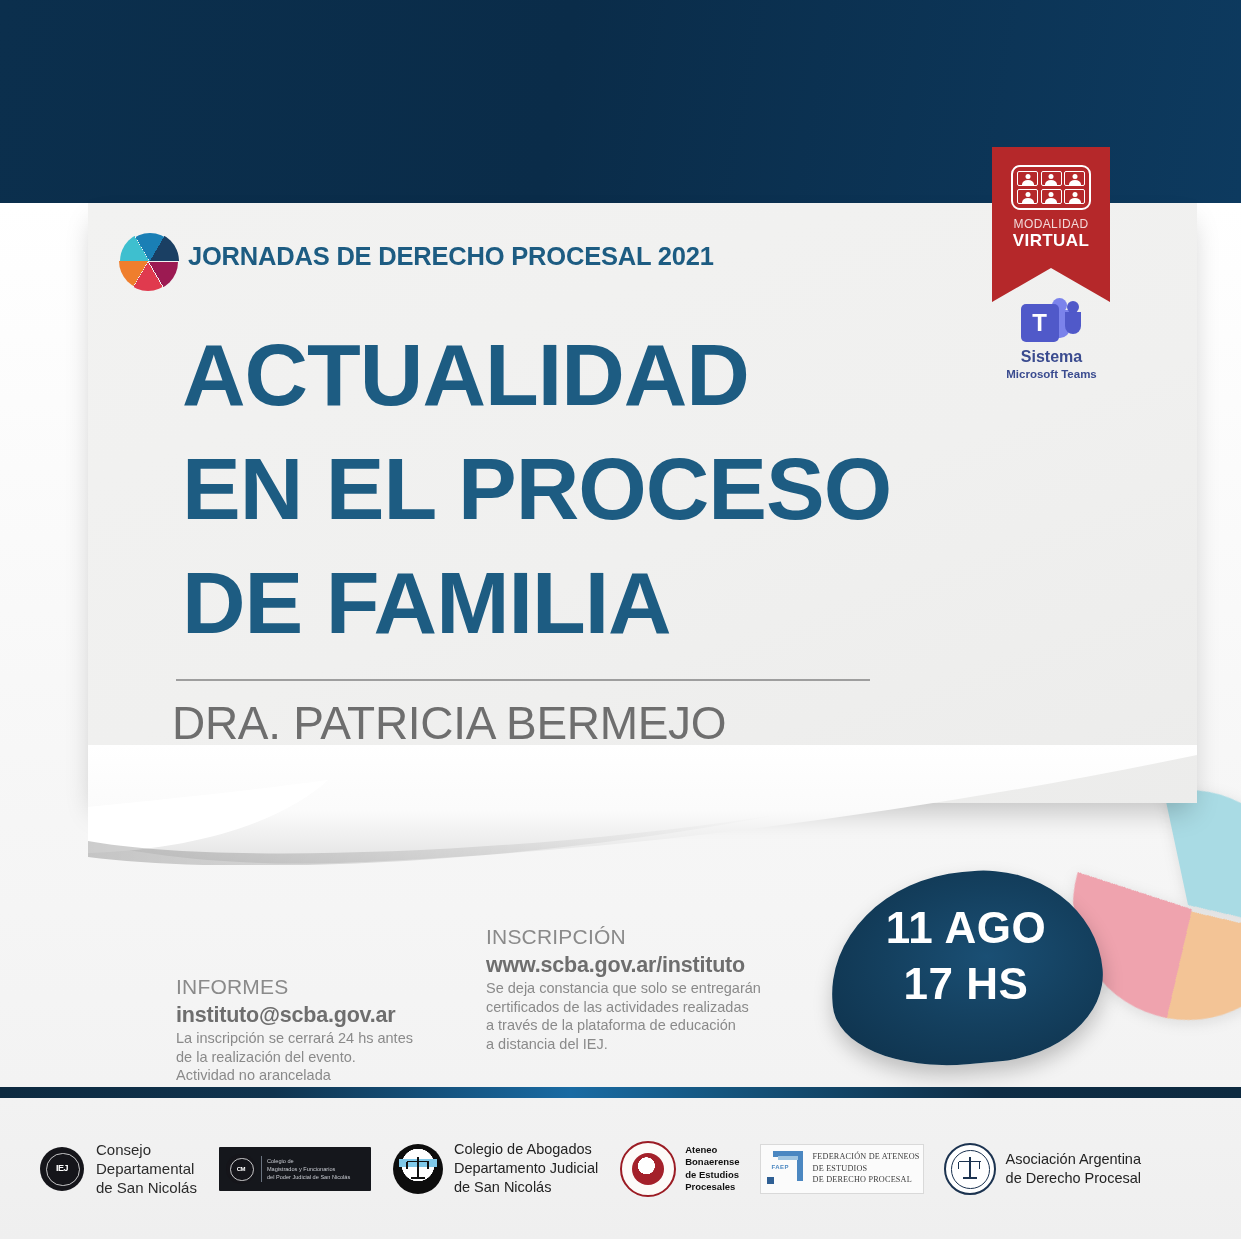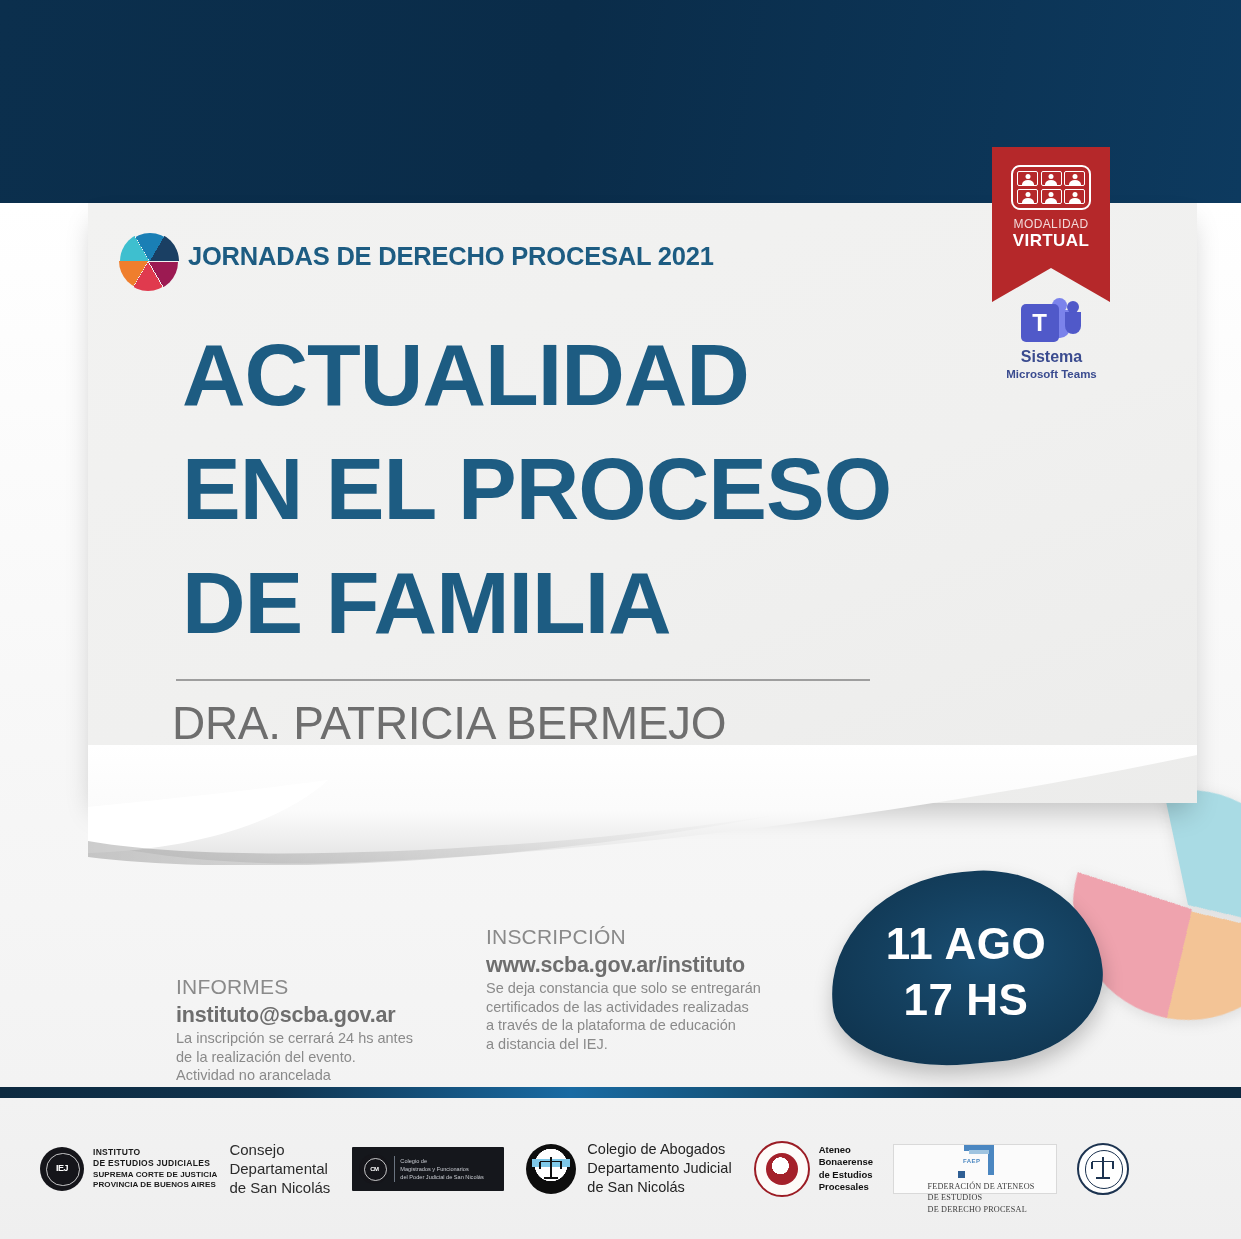--- a/index.html
+++ b/index.html
@@ -160,21 +160,21 @@
     position:absolute;left:830px;top:872px;width:272px;height:192px;z-index:12;
   }
   .date-shape{
     position:absolute;left:0;top:0;width:100%;height:100%;
     background:radial-gradient(ellipse at 58% 45%,#1a4f74 0%,#14405f 45%,#0d2f48 100%);
     border-radius:60% 52% 48% 55% / 72% 66% 50% 42%;
     transform:rotate(-5deg);
     box-shadow:0 10px 20px rgba(0,0,0,.22);
   }
   .date-txt{
-    position:absolute;left:0;top:44px;width:100%;text-align:center;
+    position:absolute;left:0;top:28px;width:100%;text-align:center;
     color:#fff;font-size:44px;font-weight:bold;line-height:56px;letter-spacing:.5px;
   }
   .date-txt span{display:block;}
 
   
   .divider-bar{
     position:absolute;left:0;top:1087px;width:1241px;height:11px;z-index:13;
     background:linear-gradient(90deg,#0d2a40 0%,#10344f 22%,#1a6ba3 46%,#15567f 58%,#0e2d45 80%,#0d2a40 100%);
   }
 
@@ -234,21 +234,21 @@
     display:flex;align-items:center;justify-content:center;
   }
   .f5-seal i{
     width:32px;height:32px;border-radius:50%;
     background:radial-gradient(circle at 45% 40%,#fff 0 32%,#a4212a 33% 100%);
   }
   .f5-txt{margin-left:9px;color:#111;font-size:9.5px;font-weight:bold;line-height:12.5px;}
 
   .f6-box{
     margin-left:20px;width:164px;height:50px;background:#fbfbfb;border:1px solid #d9d9d9;
-    display:flex;align-items:center;padding-left:6px;box-sizing:border-box;flex-direction:column;
+    display:flex;align-items:center;padding-left:6px;box-sizing:border-box;
   }
   .f6-mark{width:40px;height:36px;position:relative;flex:none;}
   .f6-mark i{position:absolute;}
   .f6-mark .m1{left:6px;top:0;width:30px;height:6px;background:#4b87c1;}
   .f6-mark .m2{left:30px;top:0;width:6px;height:30px;background:#4b87c1;}
   .f6-mark .m3{left:11px;top:5px;width:20px;height:4px;background:#9fc4e0;}
   .f6-mark .m4{left:0;top:26px;width:7px;height:7px;background:#2f5f94;}
   .f6-lbl{position:absolute;left:5px;top:13px;font-size:6px;color:#4b87c1;font-weight:bold;letter-spacing:.4px;}
   .f6-txt{margin-left:6px;color:#3b3b3b;font-size:8.2px;line-height:11.5px;font-family:"Liberation Serif",serif;letter-spacing:.2px;}
 
@@ -380,26 +380,20 @@
 
 <div class="divider-bar"></div>
 
 <div class="footer">
   <div class="logos">
 
     <div class="logo-item">
       <div class="seal f1-seal">
         <span class="seal-mark">IEJ</span>
       </div>
-      <div class="lg-txt f1-txt">
-        <div class="f1-l1">INSTITUTO</div>
-        <div class="f1-l2">DE ESTUDIOS JUDICIALES</div>
-        <div class="f1-l3">SUPREMA CORTE DE JUSTICIA</div>
-        <div class="f1-l4">PROVINCIA DE BUENOS AIRES</div>
-      </div>
     </div>
 
     <div class="logo-item f2">
       <div class="lg-txt">
         <div>Consejo</div>
         <div>Departamental</div>
         <div>de San Nicolás</div>
       </div>
     </div>
 
@@ -462,16 +456,20 @@
     <div class="logo-item">
       <div class="f7-seal">
         <div class="f7-in mini-scale">
           <i class="s1"></i>
             <i class="s2"></i>
           <i class="s3"></i>
             <i class="s4"></i>
           <i class="s5"></i>
         </div>
       </div>
+      <div class="lg-txt f7-txt">
+        <div>Asociación Argentina</div>
+        <div>de Derecho Procesal</div>
+      </div>
     </div>
 
   </div>
 </div>
 
 </body></html>

